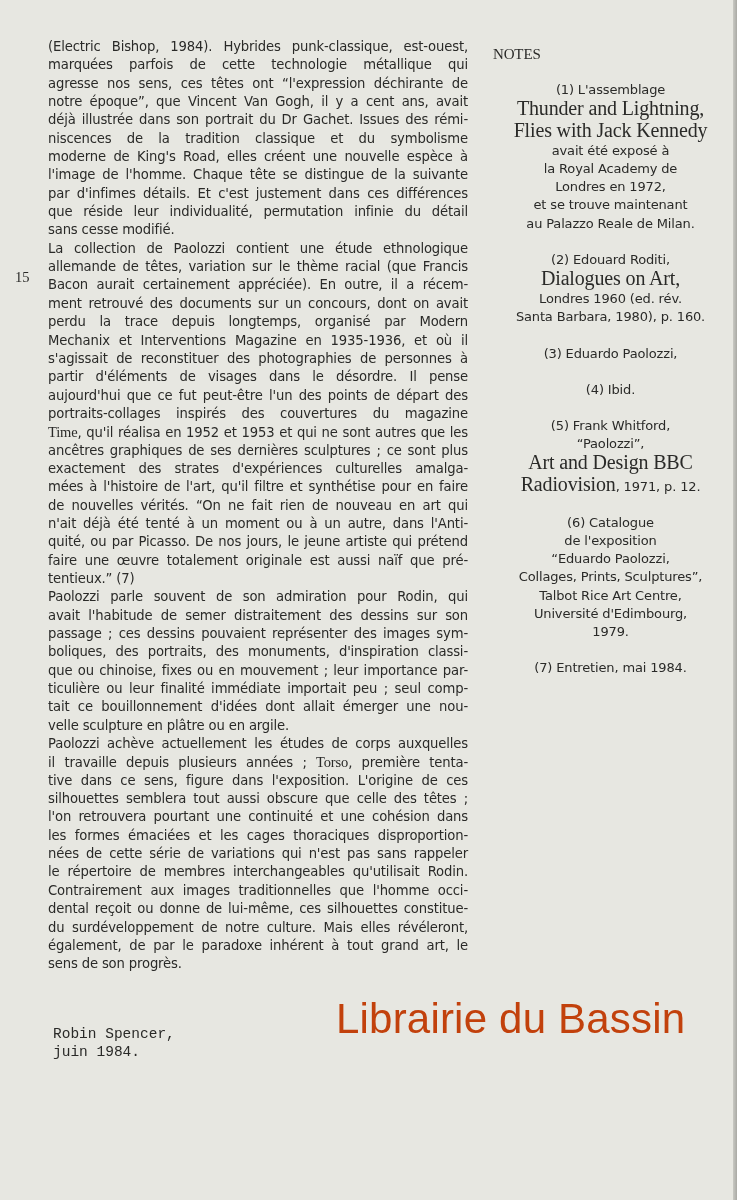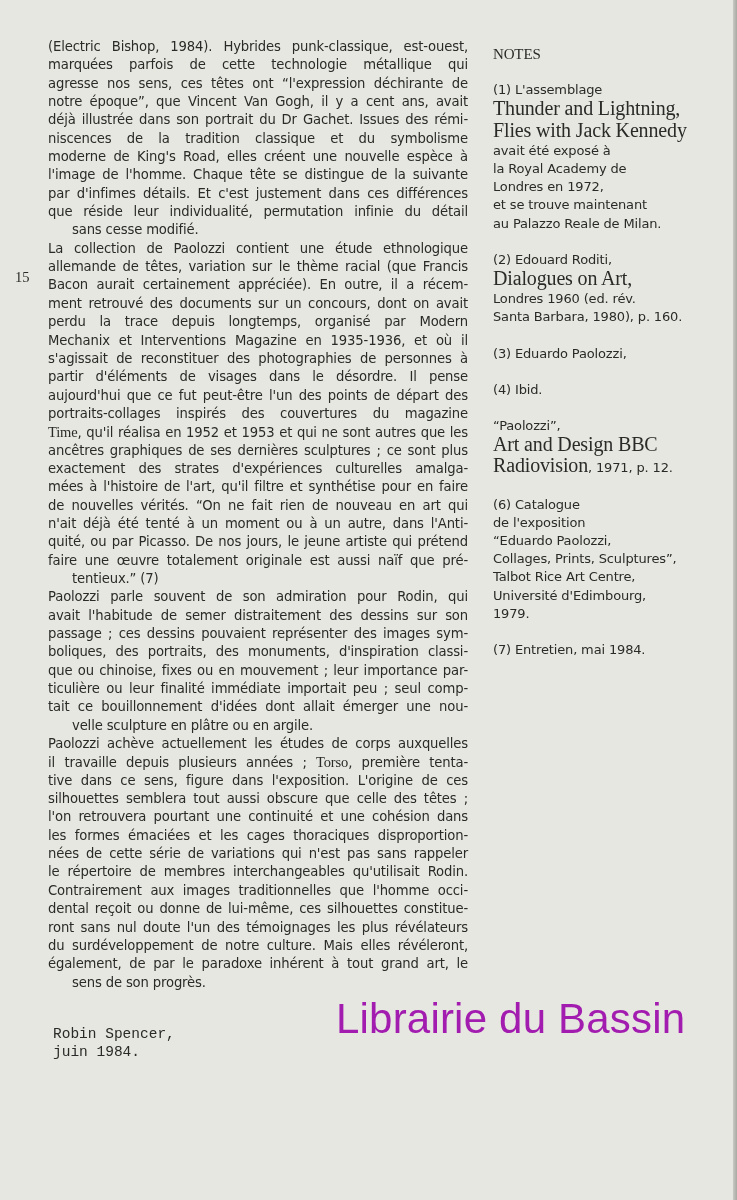--- a/index.html
+++ b/index.html
@@ -12,43 +12,43 @@
     position: absolute; top: 0; right: 0; width: 4px; height: 1200px;
     background: linear-gradient(to right, #c9c9c3, #a9a9a4);
   }
   .main {
     position: absolute; left: 48px; top: 38px; width: 420px;
     font-family: "DejaVu Sans", sans-serif;
     font-size: 13.2px; line-height: 18.35px;
     letter-spacing: -0.15px;
   }
   .line { display: block; white-space: nowrap; text-align: justify; text-align-last: justify; height: 18.35px; }
-  .line.last { text-align-last: left; margin-left: 24px; }
+  .line.last { text-align-last: left; }
   .serif { font-family: "Liberation Serif", serif; font-size: 14.5px; }
   .linenum {
     position: absolute; left: 15px; top: 269px;
     font-family: "Liberation Serif", serif; font-size: 14.5px;
   }
   .sig {
     position: absolute; left: 53px; top: 1025px;
     font-family: Liberation Mono, monospace; font-size: 14.5px; line-height: 18px;
   }
   .notes {
     position: absolute; left: 493px; top: 45px; width: 235px;
     font-family: "DejaVu Sans", sans-serif; font-size: 13px; line-height: 18.2px;
     letter-spacing: -0.15px;
   }
-  .notes .nl { display: block; white-space: nowrap; }
+  .notes .nl { display: block; white-space: nowrap; text-align: center; }
   .notes .title { font-family: "Liberation Serif", serif; font-size: 15px; margin-bottom: 18px; display:block; }
   .notes .note { margin-bottom: 18px; }
   .notes .s { font-family: "Liberation Serif", serif; font-size: 20px; }
   .watermark {
     position: absolute; left: 336px; top: 995px;
     font-family: "Liberation Sans", sans-serif; font-size: 42px;
-    color: #a21caf; letter-spacing: 0.2px; white-space: nowrap;
+    color: #c2410c; letter-spacing: 0.2px; white-space: nowrap;
   }
 </style>
 </head>
 <body>
 
 <div class="edge"></div>
 
 <div class="linenum">15</div>
 
 <div class="main" id="main">
@@ -93,21 +93,20 @@
     <span class="line"><span>Paolozzi achève actuellement les études de corps auxquelles</span></span>
     <span class="line"><span>il travaille depuis plusieurs années ; </span><span class="serif">Torso</span><span>, première tenta-</span></span>
     <span class="line"><span>tive dans ce sens, figure dans l'exposition. L'origine de ces</span></span>
     <span class="line"><span>silhouettes semblera tout aussi obscure que celle des têtes ;</span></span>
     <span class="line"><span>l'on retrouvera pourtant une continuité et une cohésion dans</span></span>
     <span class="line"><span>les formes émaciées et les cages thoraciques disproportion-</span></span>
     <span class="line"><span>nées de cette série de variations qui n'est pas sans rappeler</span></span>
     <span class="line"><span>le répertoire de membres interchangeables qu'utilisait Rodin.</span></span>
     <span class="line"><span>Contrairement aux images traditionnelles que l'homme occi-</span></span>
     <span class="line"><span>dental reçoit ou donne de lui-même, ces silhouettes constitue-</span></span>
-    <span class="line"><span>ront sans nul doute l'un des témoignages les plus révélateurs</span></span>
     <span class="line"><span>du surdéveloppement de notre culture. Mais elles révéleront,</span></span>
     <span class="line"><span>également, de par le paradoxe inhérent à tout grand art, le</span></span>
     <span class="line last"><span>sens de son progrès.</span></span>
   </div>
 
 <div class="sig">
   <div>Robin Spencer,</div>
   <div>juin 1984.</div>
 </div>
 
@@ -129,20 +128,21 @@
       <span class="nl"><span>Londres 1960 (ed. rév.</span></span>
       <span class="nl"><span>Santa Barbara, 1980), p. 160.</span></span>
     </div>
     <div class="note">
       <span class="nl"><span>(3) Eduardo Paolozzi,</span></span>
     </div>
     <div class="note">
       <span class="nl"><span>(4) Ibid.</span></span>
     </div>
     <div class="note">
+      <span class="nl"><span>(5) Frank Whitford,</span></span>
       <span class="nl"><span>“Paolozzi”,</span></span>
       <span class="nl"><span class="s">Art and Design BBC</span></span>
       <span class="nl"><span class="s">Radiovision</span><span>, 1971, p. 12.</span></span>
     </div>
     <div class="note">
       <span class="nl"><span>(6) Catalogue</span></span>
       <span class="nl"><span>de l'exposition</span></span>
       <span class="nl"><span>“Eduardo Paolozzi,</span></span>
       <span class="nl"><span>Collages, Prints, Sculptures”,</span></span>
       <span class="nl"><span>Talbot Rice Art Centre,</span></span>

